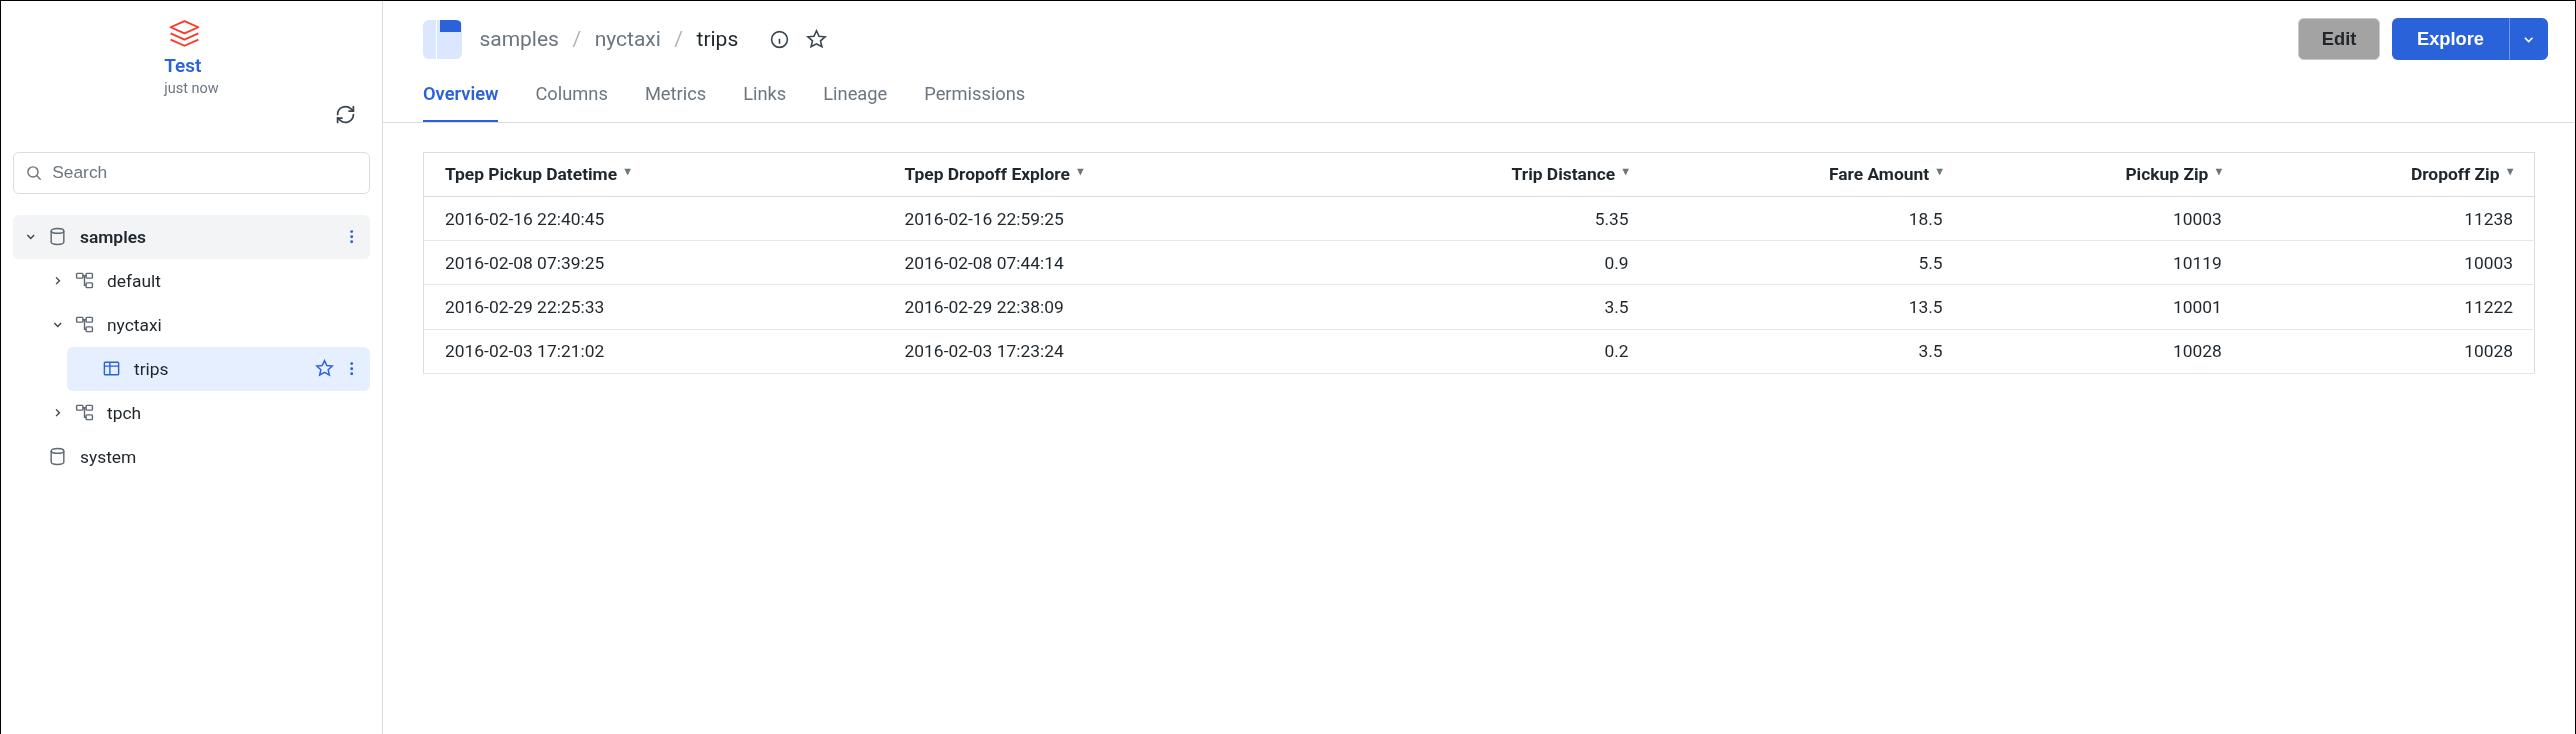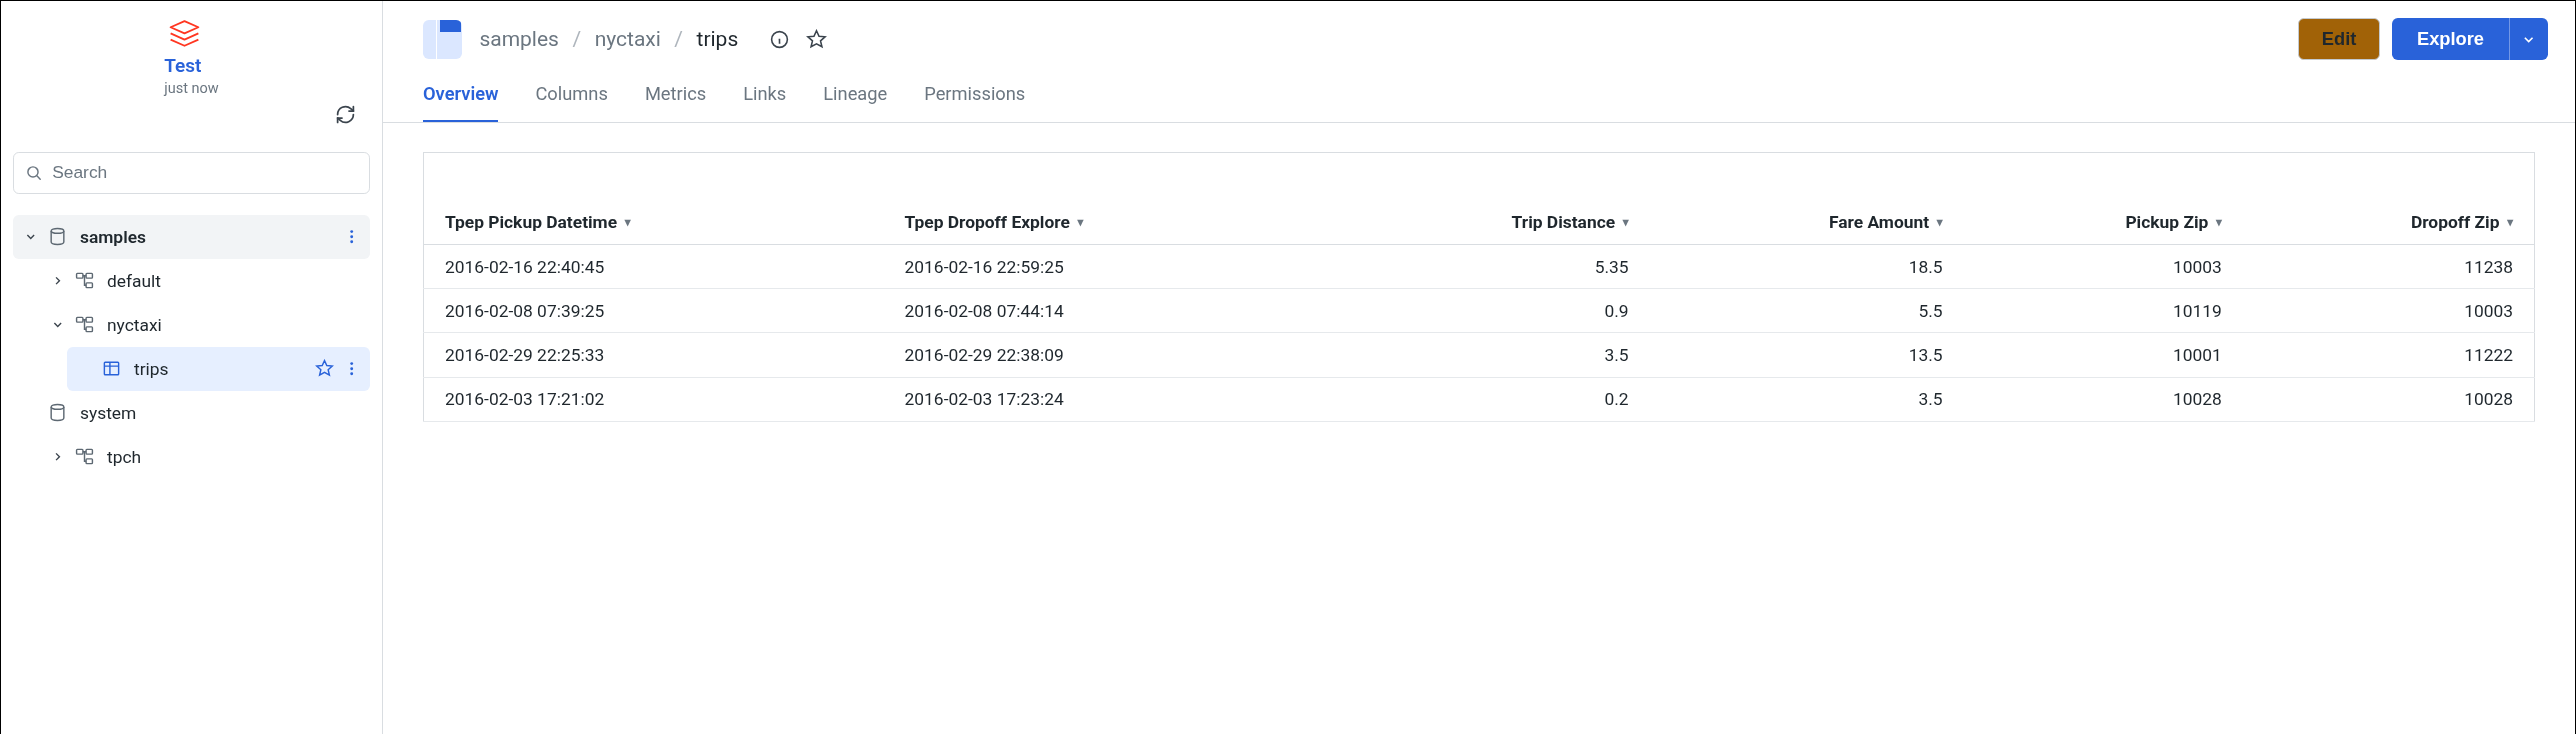--- a/index.html
+++ b/index.html
@@ -38,34 +38,34 @@
   .main-header { display:flex; align-items:center; padding: 17.4px 27px 9.6px 40px; }
   .table-glyph { width:39px; height:39px; border-radius:5.8px; background:#dbe7ff; margin-right:17.4px; position:relative; overflow:hidden;}
   .table-glyph::before { content:""; position:absolute; left:17.4px; top:0; width:21px; height:12.5px; background:#2962d9;}
   .table-glyph::after { content:""; position:absolute; left:12.5px; top:0; width:1.9px; height:39px; background:#fff;}
   .crumbs { display:flex; align-items:center; font-size:21px; color:#6b7680; gap:13.5px;}
   .crumb-sep { color:#aeb5bc; }
   .crumb-current { color:#1f272d; }
   .crumb-trailing { display:flex; align-items:center; gap:15.4px; margin-left:17.4px; color:#3b444d;}
   .header-actions { margin-left:auto; display:flex; align-items:center; gap:11.6px;}
   .btn { height:42px; border-radius:5.8px; font-size:18.3px; font-weight:600; display:flex; align-items:center; justify-content:center; cursor:pointer;}
-  .btn-outline { border:1px solid #c4cad0; background:#a16207; color:#1f272d; padding:0 23px;}
+  .btn-outline { border:1px solid #c4cad0; background:#a3a3a3; color:#1f272d; padding:0 23px;}
   .btn-primary-group { display:flex; }
   .btn-primary { background:#2962d9; color:#fff; border:none; padding:0 25px; border-radius:5.8px 0 0 5.8px;}
   .btn-primary-caret { background:#2962d9; color:#fff; border:none; width:39px; border-left:1px solid rgba(255,255,255,.35); border-radius:0 5.8px 5.8px 0; display:flex; align-items:center; justify-content:center;}
 
   .tabs { display:flex; gap:37px; padding: 13.5px 40px 0 40px; border-bottom:1px solid #d9dde1; font-size:18.3px;}
   .tab { padding-bottom:15.4px; color:#6b7680; cursor:pointer; }
   .tab.active { color:#2962d9; font-weight:600; border-bottom:2.9px solid #2962d9;text-align:right; }
 
   .table-area { flex:1; padding: 29px 40px 0 40px; background:#fff;}
   table { width:100%; border-collapse:collapse; border:1px solid #d9dde1;}
   th, td { font-size:17.4px; padding:11.6px 21px; border-bottom:1px solid #e6e9ec; white-space:nowrap;}
   th { text-align:left; font-weight:700; background:#fff;}
-  th .th-inner { display:flex; align-items:center; gap:7.7px;margin-top:48px; }
+  th .th-inner { display:flex; align-items:flex-start; gap:7.7px; }
   th .sort-caret { color:#6b7680; font-size:11.6px;}
   td.num, th.num .th-inner { justify-content:flex-end; text-align:right;}
   td.num { text-align:right;}
   th.num { text-align:right;}
   tr:first-child th { border-bottom:1px solid #d9dde1;}
 
   svg { display:block; }
 </style>
 </head>
 <body>
@@ -189,47 +189,47 @@
         <span class="kebab">
           <svg width="17.4" height="17.4" viewBox="0 0 24 24" fill="currentColor">
               <circle cx="12" cy="5" r="2"></circle>
               <circle cx="12" cy="12" r="2"></circle>
               <circle cx="12" cy="19" r="2"></circle>
             </svg>
         </span>
       </span>
     </div>
 
-    <div class="tree-row">
-      <span class="chev" style="width:17.4px"></span>
-      <span class="icon-slot">
-        <svg width="19" height="19" viewBox="0 0 24 24" fill="none" stroke="currentColor" stroke-width="1.8">
-            <ellipse cx="12" cy="5" rx="8" ry="3"></ellipse>
-            <path d="M4 5v14c0 1.7 3.6 3 8 3s8-1.3 8-3V5"></path>
-          </svg>
-      </span>
-      <span class="label">system</span>
-    </div>
-
     <div class="tree-row indent-1">
       <span class="chev">
         <svg width="13.5" height="13.5" viewBox="0 0 24 24" fill="none" stroke="currentColor" stroke-width="2.5">
             <path d="m9 6 6 6-6 6"></path>
           </svg>
       </span>
       <span class="icon-slot">
         <svg width="19" height="19" viewBox="0 0 24 24" fill="none" stroke="currentColor" stroke-width="1.8">
             <rect x="2" y="3" width="8" height="6" rx="1"></rect>
             <rect x="14" y="3" width="8" height="6" rx="1"></rect>
             <rect x="14" y="15" width="8" height="6" rx="1"></rect>
             <path d="M10 6h2v12h2"></path>
             <path d="M12 6v0h2"></path>
           </svg>
       </span>
       <span class="label">tpch</span>
+    </div>
+
+    <div class="tree-row">
+      <span class="chev" style="width:17.4px"></span>
+      <span class="icon-slot">
+        <svg width="19" height="19" viewBox="0 0 24 24" fill="none" stroke="currentColor" stroke-width="1.8">
+            <ellipse cx="12" cy="5" rx="8" ry="3"></ellipse>
+            <path d="M4 5v14c0 1.7 3.6 3 8 3s8-1.3 8-3V5"></path>
+          </svg>
+      </span>
+      <span class="label">system</span>
     </div>
   </div>
 </aside>
 
 <main class="main">
   <div class="main-header">
     <span class="table-glyph"></span>
     <div class="crumbs">
       <span>samples</span>
       <span class="crumb-sep">/</span>

